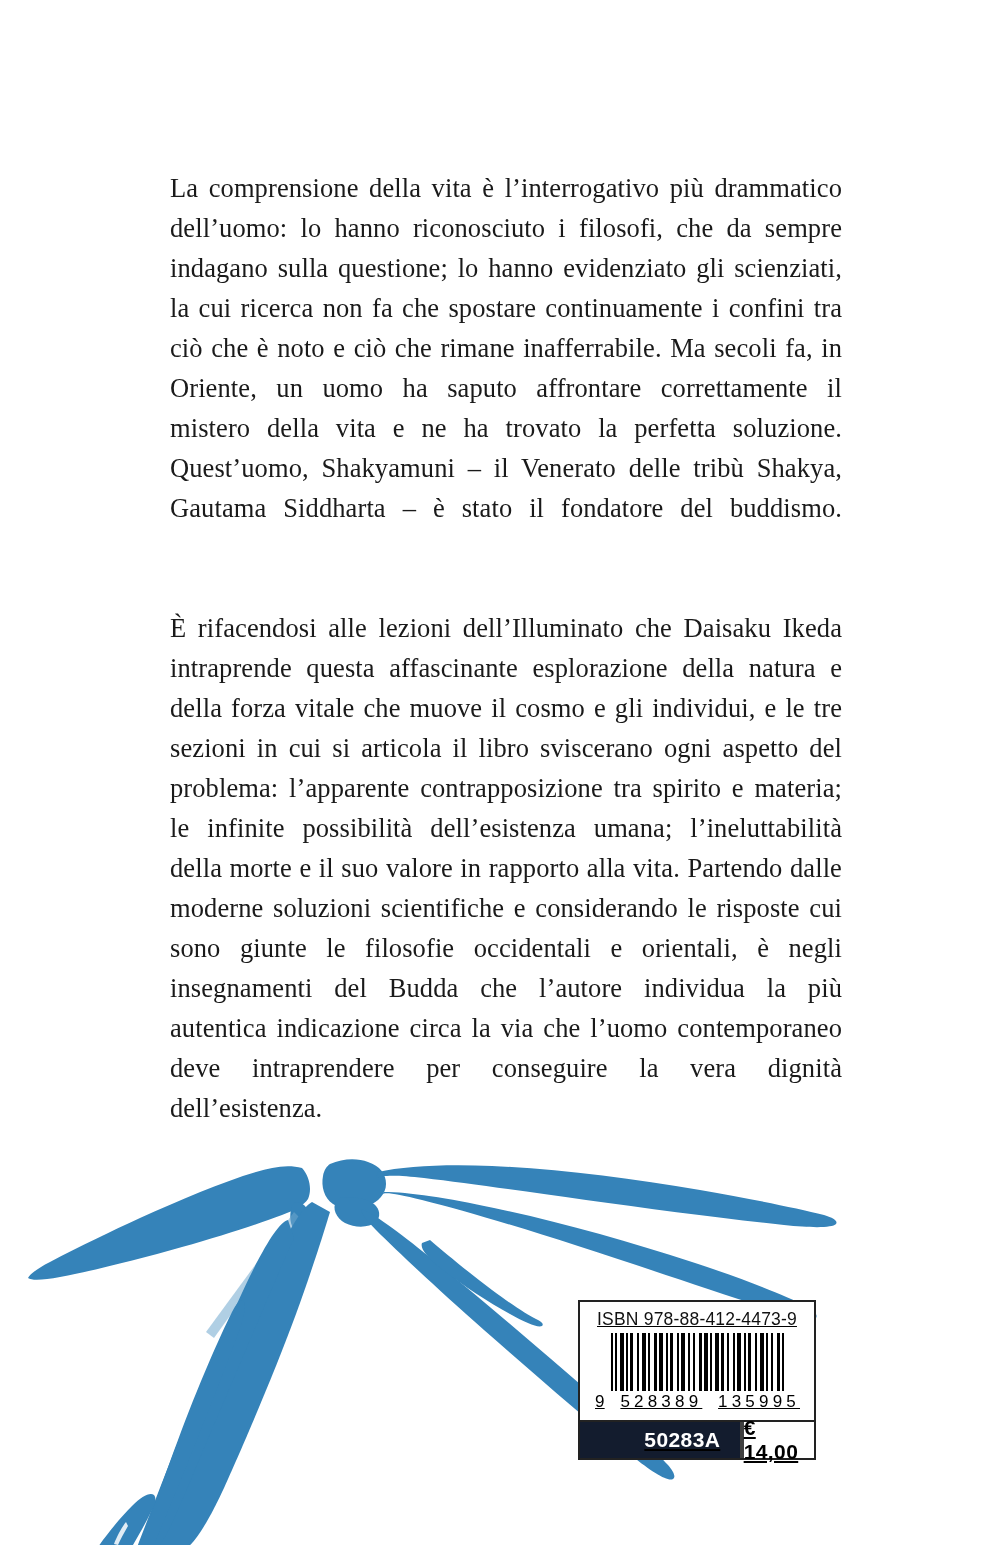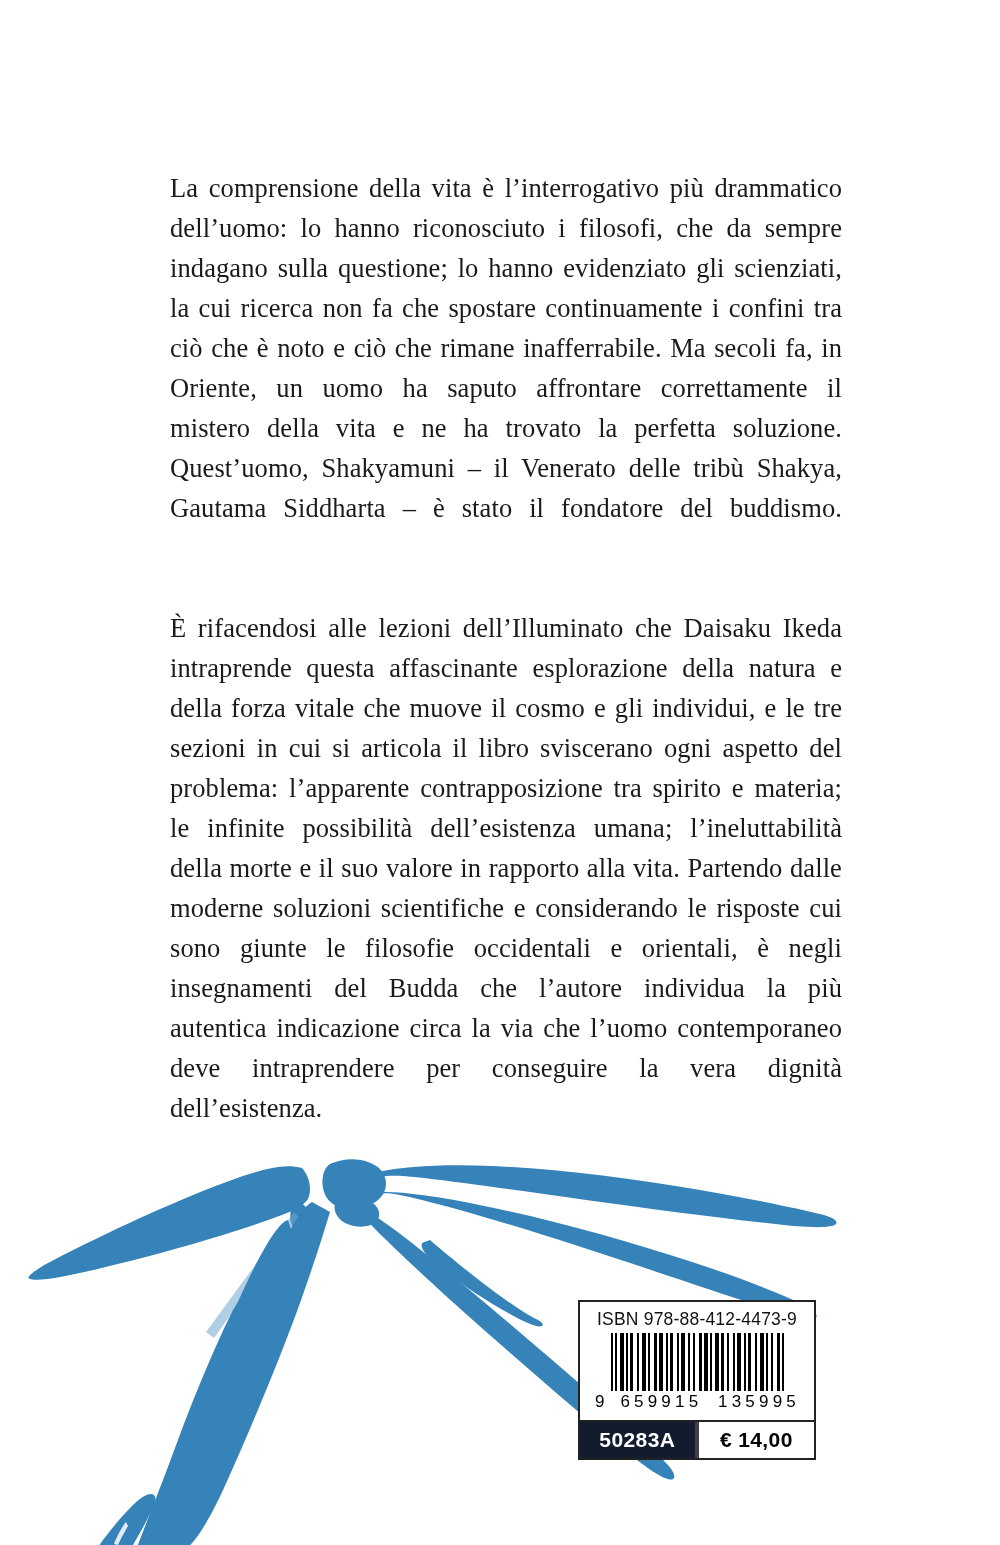--- a/index.html
+++ b/index.html
@@ -56,20 +56,21 @@
   
   #barcode-block {
     position: absolute;
     left: 578px;
     top: 1300px;
     width: 238px;
     box-sizing: border-box;
     border: 2px solid #222222;
     background: #ffffff;
     font-family: "Liberation Sans", "DejaVu Sans", sans-serif;
+    text-decoration: underline;
   }
   #isbn-text {
     text-align: center;
     font-size: 17.5px;
     color: #111111;
     padding: 7px 0 3px 0;
     letter-spacing: 0.2px;
     white-space: nowrap;
   }
   #barcode-area {
@@ -108,20 +109,21 @@
   #pub-code {
     flex: 0 0 49%;
     background: #131c2e;
     color: #ffffff;
     display: flex;
     align-items: center;
     justify-content: center;
     font-size: 21px;
     font-weight: bold;
     letter-spacing: 0.4px;
+    padding-left: 45px;
   }
   #price-value {
     flex: 1 1 auto;
     background: #ffffff;
     color: #000000;
     display: flex;
     align-items: center;
     justify-content: center;
     font-size: 21px;
     font-weight: bold;
@@ -264,21 +266,21 @@
         <i style="width:2px"></i>
       <i style="width:3px;background:#fff"></i>
         <i style="width:2px"></i>
         <i style="width:4px;background:#fff"></i>
       <i style="width:3px"></i>
         <i style="width:2px;background:#fff"></i>
         <i style="width:2px"></i>
     </div>
     <div id="barcode-digits">
       <span class="dg-lead">9</span>
-      <span class="dg-group">659915</span>
+      <span class="dg-group">528389</span>
       <span class="dg-group">135995</span>
     </div>
   </div>
 
   <div id="price-row">
     <div id="pub-code">50283A</div>
     <div id="price-value">€ 14,00</div>
   </div>
 
 </div>

